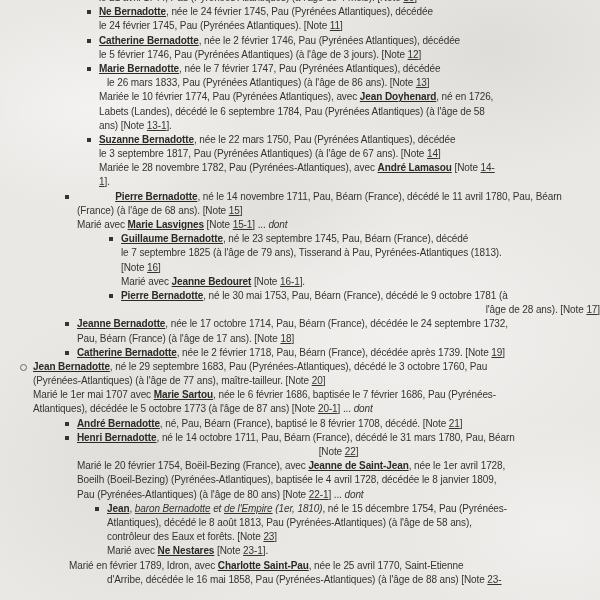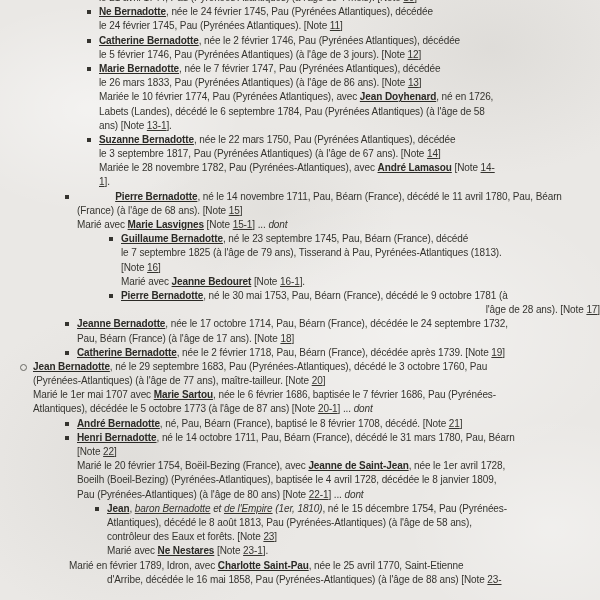--- a/index.html
+++ b/index.html
@@ -57,21 +57,21 @@
 </head>
 <body>
 
 <div class="doc">
     <div class="line" style="padding-left: 99px;"><span class="seg-p">le 21 avril 1744, Pau (Pyrénées Atlantiques) (à l'âge de 4 mois). [Note </span><span class="seg-l">10</span><span class="seg-p">]</span></div>
     <div class="line" style="padding-left: 99px;"><span class="bullet" style="left: 87px;"></span><span class="seg-n">Ne Bernadotte</span><span class="seg-p">, née le 24 février 1745, Pau (Pyrénées Atlantiques), décédée</span></div>
     <div class="line" style="padding-left: 99px;"><span class="seg-p">le 24 février 1745, Pau (Pyrénées Atlantiques). [Note </span><span class="seg-l">11</span><span class="seg-p">]</span></div>
     <div class="line" style="padding-left: 99px;"><span class="bullet" style="left: 87px;"></span><span class="seg-n">Catherine Bernadotte</span><span class="seg-p">, née le 2 février 1746, Pau (Pyrénées Atlantiques), décédée</span></div>
     <div class="line" style="padding-left: 99px;"><span class="seg-p">le 5 février 1746, Pau (Pyrénées Atlantiques) (à l'âge de 3 jours). [Note </span><span class="seg-l">12</span><span class="seg-p">]</span></div>
     <div class="line" style="padding-left: 99px;"><span class="bullet" style="left: 87px;"></span><span class="seg-n">Marie Bernadotte</span><span class="seg-p">, née le 7 février 1747, Pau (Pyrénées Atlantiques), décédée</span></div>
-    <div class="line" style="padding-left: 99px;"><span class="seg-p">le 26 mars 1833, Pau (Pyrénées Atlantiques) (à l'âge de 86 ans). [Note </span><span class="seg-l">13</span><span class="seg-p">]</span></div>
+    <div class="line" style="padding-left: 99px; margin-left: 8px;"><span class="seg-p">le 26 mars 1833, Pau (Pyrénées Atlantiques) (à l'âge de 86 ans). [Note </span><span class="seg-l">13</span><span class="seg-p">]</span></div>
     <div class="line" style="padding-left: 99px;"><span class="seg-p">Mariée le 10 février 1774, Pau (Pyrénées Atlantiques), avec </span><span class="seg-n">Jean Doyhenard</span><span class="seg-p">, né en 1726,</span></div>
     <div class="line" style="padding-left: 99px;"><span class="seg-p">Labets (Landes), décédé le 6 septembre 1784, Pau (Pyrénées Atlantiques) (à l'âge de 58</span></div>
     <div class="line" style="padding-left: 99px;"><span class="seg-p">ans) [Note </span><span class="seg-l">13-1</span><span class="seg-p">].</span></div>
     <div class="line" style="padding-left: 99px;"><span class="bullet" style="left: 87px;"></span><span class="seg-n">Suzanne Bernadotte</span><span class="seg-p">, née le 22 mars 1750, Pau (Pyrénées Atlantiques), décédée</span></div>
     <div class="line" style="padding-left: 99px;"><span class="seg-p">le 3 septembre 1817, Pau (Pyrénées Atlantiques) (à l'âge de 67 ans). [Note </span><span class="seg-l">14</span><span class="seg-p">]</span></div>
     <div class="line" style="padding-left: 99px;"><span class="seg-p">Mariée le 28 novembre 1782, Pau (Pyrénées-Atlantiques), avec </span><span class="seg-n">André Lamasou</span><span class="seg-p"> [Note </span><span class="seg-l">14-</span></div>
     <div class="line" style="padding-left: 99px;"><span class="seg-l">1</span><span class="seg-p">].</span></div>
     <div class="line" style="padding-left: 77px; text-align: center;"><span class="bullet" style="left: 65px;"></span><span class="seg-n">Pierre Bernadotte</span><span class="seg-p">, né le 14 novembre 1711, Pau, Béarn (France), décédé le 11 avril 1780, Pau, Béarn</span></div>
     <div class="line" style="padding-left: 77px;"><span class="seg-p">(France) (à l'âge de 68 ans). [Note </span><span class="seg-l">15</span><span class="seg-p">]</span></div>
     <div class="line" style="padding-left: 77px;"><span class="seg-p">Marié avec </span><span class="seg-n">Marie Lasvignes</span><span class="seg-p"> [Note </span><span class="seg-l">15-1</span><span class="seg-p">] ... </span><span class="seg-i">dont</span></div>
@@ -83,21 +83,21 @@
     <div class="line" style="padding-left: 121px; text-align: right;"><span class="seg-p">l'âge de 28 ans). [Note </span><span class="seg-l">17</span><span class="seg-p">]</span></div>
     <div class="line" style="padding-left: 77px;"><span class="bullet" style="left: 65px;"></span><span class="seg-n">Jeanne Bernadotte</span><span class="seg-p">, née le 17 octobre 1714, Pau, Béarn (France), décédée le 24 septembre 1732,</span></div>
     <div class="line" style="padding-left: 77px;"><span class="seg-p">Pau, Béarn (France) (à l'âge de 17 ans). [Note </span><span class="seg-l">18</span><span class="seg-p">]</span></div>
     <div class="line" style="padding-left: 77px;"><span class="bullet" style="left: 65px;"></span><span class="seg-n">Catherine Bernadotte</span><span class="seg-p">, née le 2 février 1718, Pau, Béarn (France), décédée après 1739. [Note </span><span class="seg-l">19</span><span class="seg-p">]</span></div>
     <div class="line" style="padding-left: 33px;"><span class="bullet circle" style="left: 20px;"></span><span class="seg-n">Jean Bernadotte</span><span class="seg-p">, né le 29 septembre 1683, Pau (Pyrénées-Atlantiques), décédé le 3 octobre 1760, Pau</span></div>
     <div class="line" style="padding-left: 33px;"><span class="seg-p">(Pyrénées-Atlantiques) (à l'âge de 77 ans), maître-tailleur. [Note </span><span class="seg-l">20</span><span class="seg-p">]</span></div>
     <div class="line" style="padding-left: 33px;"><span class="seg-p">Marié le 1er mai 1707 avec </span><span class="seg-n">Marie Sartou</span><span class="seg-p">, née le 6 février 1686, baptisée le 7 février 1686, Pau (Pyrénées-</span></div>
     <div class="line" style="padding-left: 33px;"><span class="seg-p">Atlantiques), décédée le 5 octobre 1773 (à l'âge de 87 ans) [Note </span><span class="seg-l">20-1</span><span class="seg-p">] ... </span><span class="seg-i">dont</span></div>
     <div class="line" style="padding-left: 77px;"><span class="bullet" style="left: 65px;"></span><span class="seg-n">André Bernadotte</span><span class="seg-p">, né, Pau, Béarn (France), baptisé le 8 février 1708, décédé. [Note </span><span class="seg-l">21</span><span class="seg-p">]</span></div>
     <div class="line" style="padding-left: 77px;"><span class="bullet" style="left: 65px;"></span><span class="seg-n">Henri Bernadotte</span><span class="seg-p">, né le 14 octobre 1711, Pau, Béarn (France), décédé le 31 mars 1780, Pau, Béarn</span></div>
-    <div class="line" style="padding-left: 77px;"><span class="seg-p">[Note </span><span class="seg-l">22</span><span class="seg-p">]</span></div>
+    <div class="line" style="padding-left: 77px; text-align: center;"><span class="seg-p">[Note </span><span class="seg-l">22</span><span class="seg-p">]</span></div>
     <div class="line" style="padding-left: 77px;"><span class="seg-p">Marié le 20 février 1754, Boëil-Bezing (France), avec </span><span class="seg-n">Jeanne de Saint-Jean</span><span class="seg-p">, née le 1er avril 1728,</span></div>
     <div class="line" style="padding-left: 77px;"><span class="seg-p">Boeilh (Boeil-Bezing) (Pyrénées-Atlantiques), baptisée le 4 avril 1728, décédée le 8 janvier 1809,</span></div>
     <div class="line" style="padding-left: 77px;"><span class="seg-p">Pau (Pyrénées-Atlantiques) (à l'âge de 80 ans) [Note </span><span class="seg-l">22-1</span><span class="seg-p">] ... </span><span class="seg-i">dont</span></div>
     <div class="line" style="padding-left: 107px;"><span class="bullet" style="left: 95px;"></span><span class="seg-n">Jean</span><span class="seg-p">, </span><span class="seg-il">baron Bernadotte</span><span class="seg-i"> et </span><span class="seg-il">de l'Empire</span><span class="seg-i"> (1er, 1810)</span><span class="seg-p">, né le 15 décembre 1754, Pau (Pyrénées-</span></div>
     <div class="line" style="padding-left: 107px;"><span class="seg-p">Atlantiques), décédé le 8 août 1813, Pau (Pyrénées-Atlantiques) (à l'âge de 58 ans),</span></div>
     <div class="line" style="padding-left: 107px;"><span class="seg-p">contrôleur des Eaux et forêts. [Note </span><span class="seg-l">23</span><span class="seg-p">]</span></div>
     <div class="line" style="padding-left: 107px;"><span class="seg-p">Marié avec </span><span class="seg-n">Ne Nestares</span><span class="seg-p"> [Note </span><span class="seg-l">23-1</span><span class="seg-p">].</span></div>
     <div class="line" style="padding-left: 69px;"><span class="seg-p">Marié en février 1789, Idron, avec </span><span class="seg-n">Charlotte Saint-Pau</span><span class="seg-p">, née le 25 avril 1770, Saint-Etienne</span></div>
     <div class="line" style="padding-left: 107px;"><span class="seg-p">d'Arribe, décédée le 16 mai 1858, Pau (Pyrénées-Atlantiques) (à l'âge de 88 ans) [Note </span><span class="seg-l">23-</span></div>
   </div>

